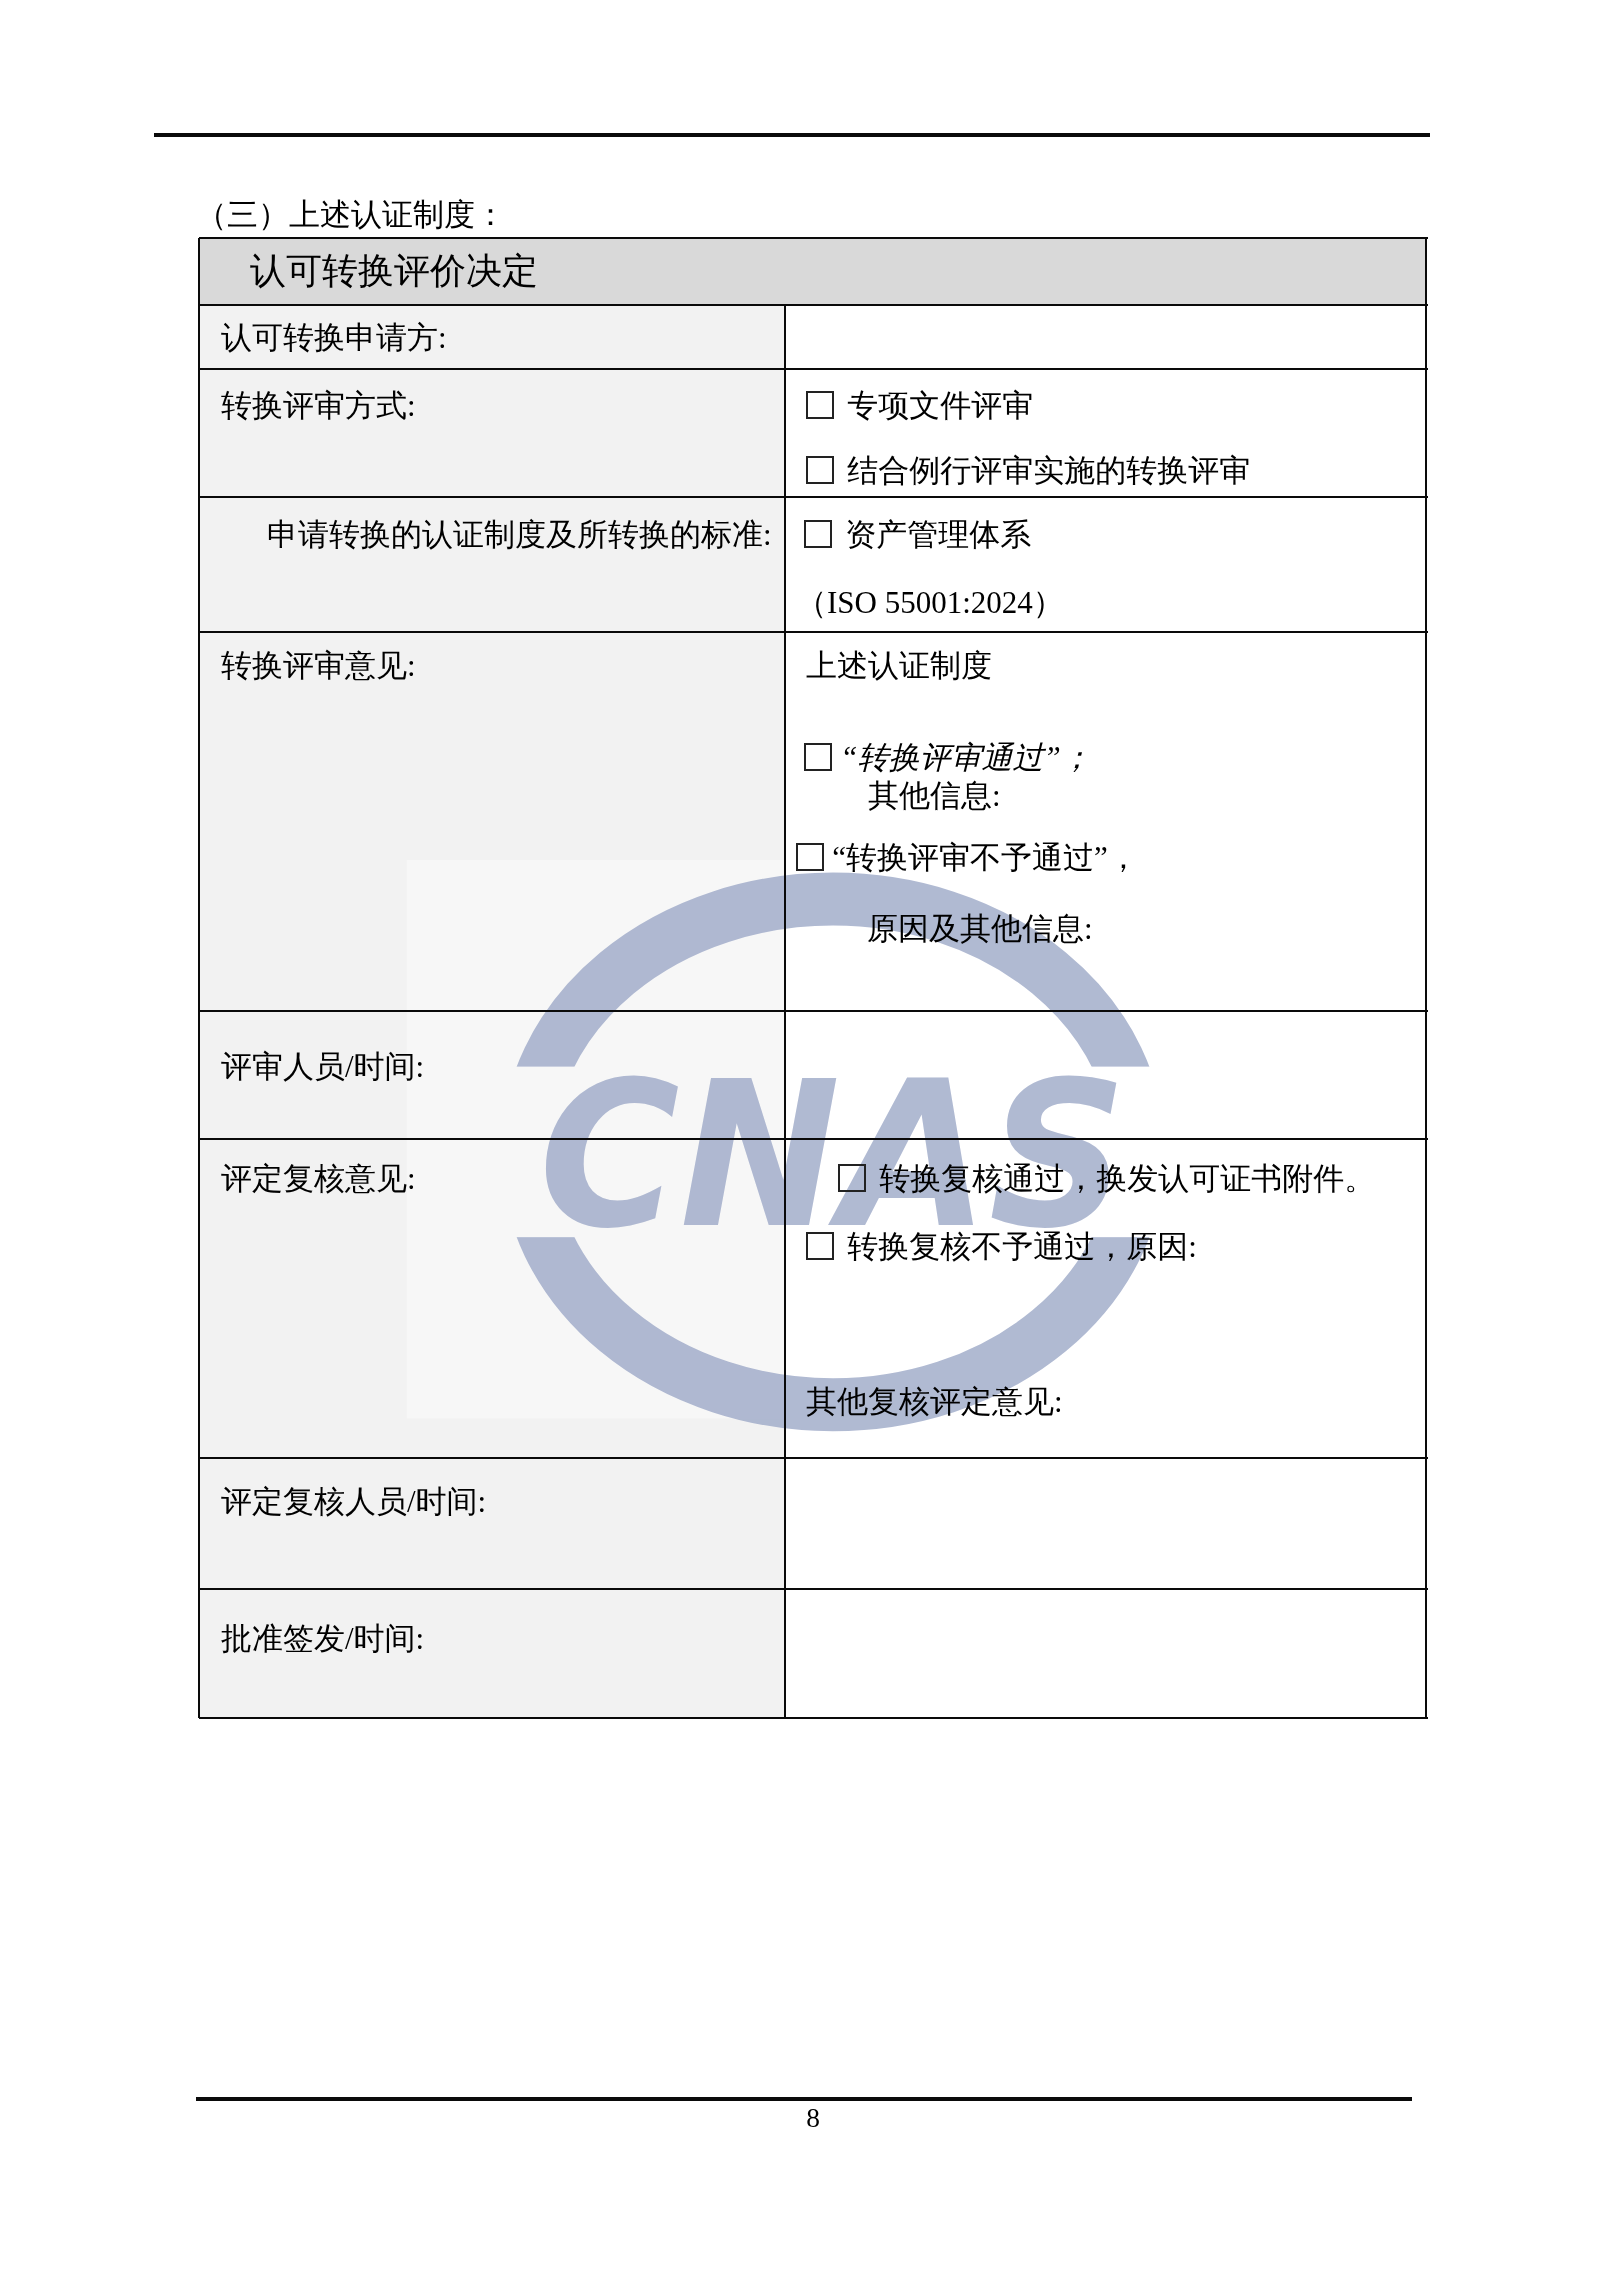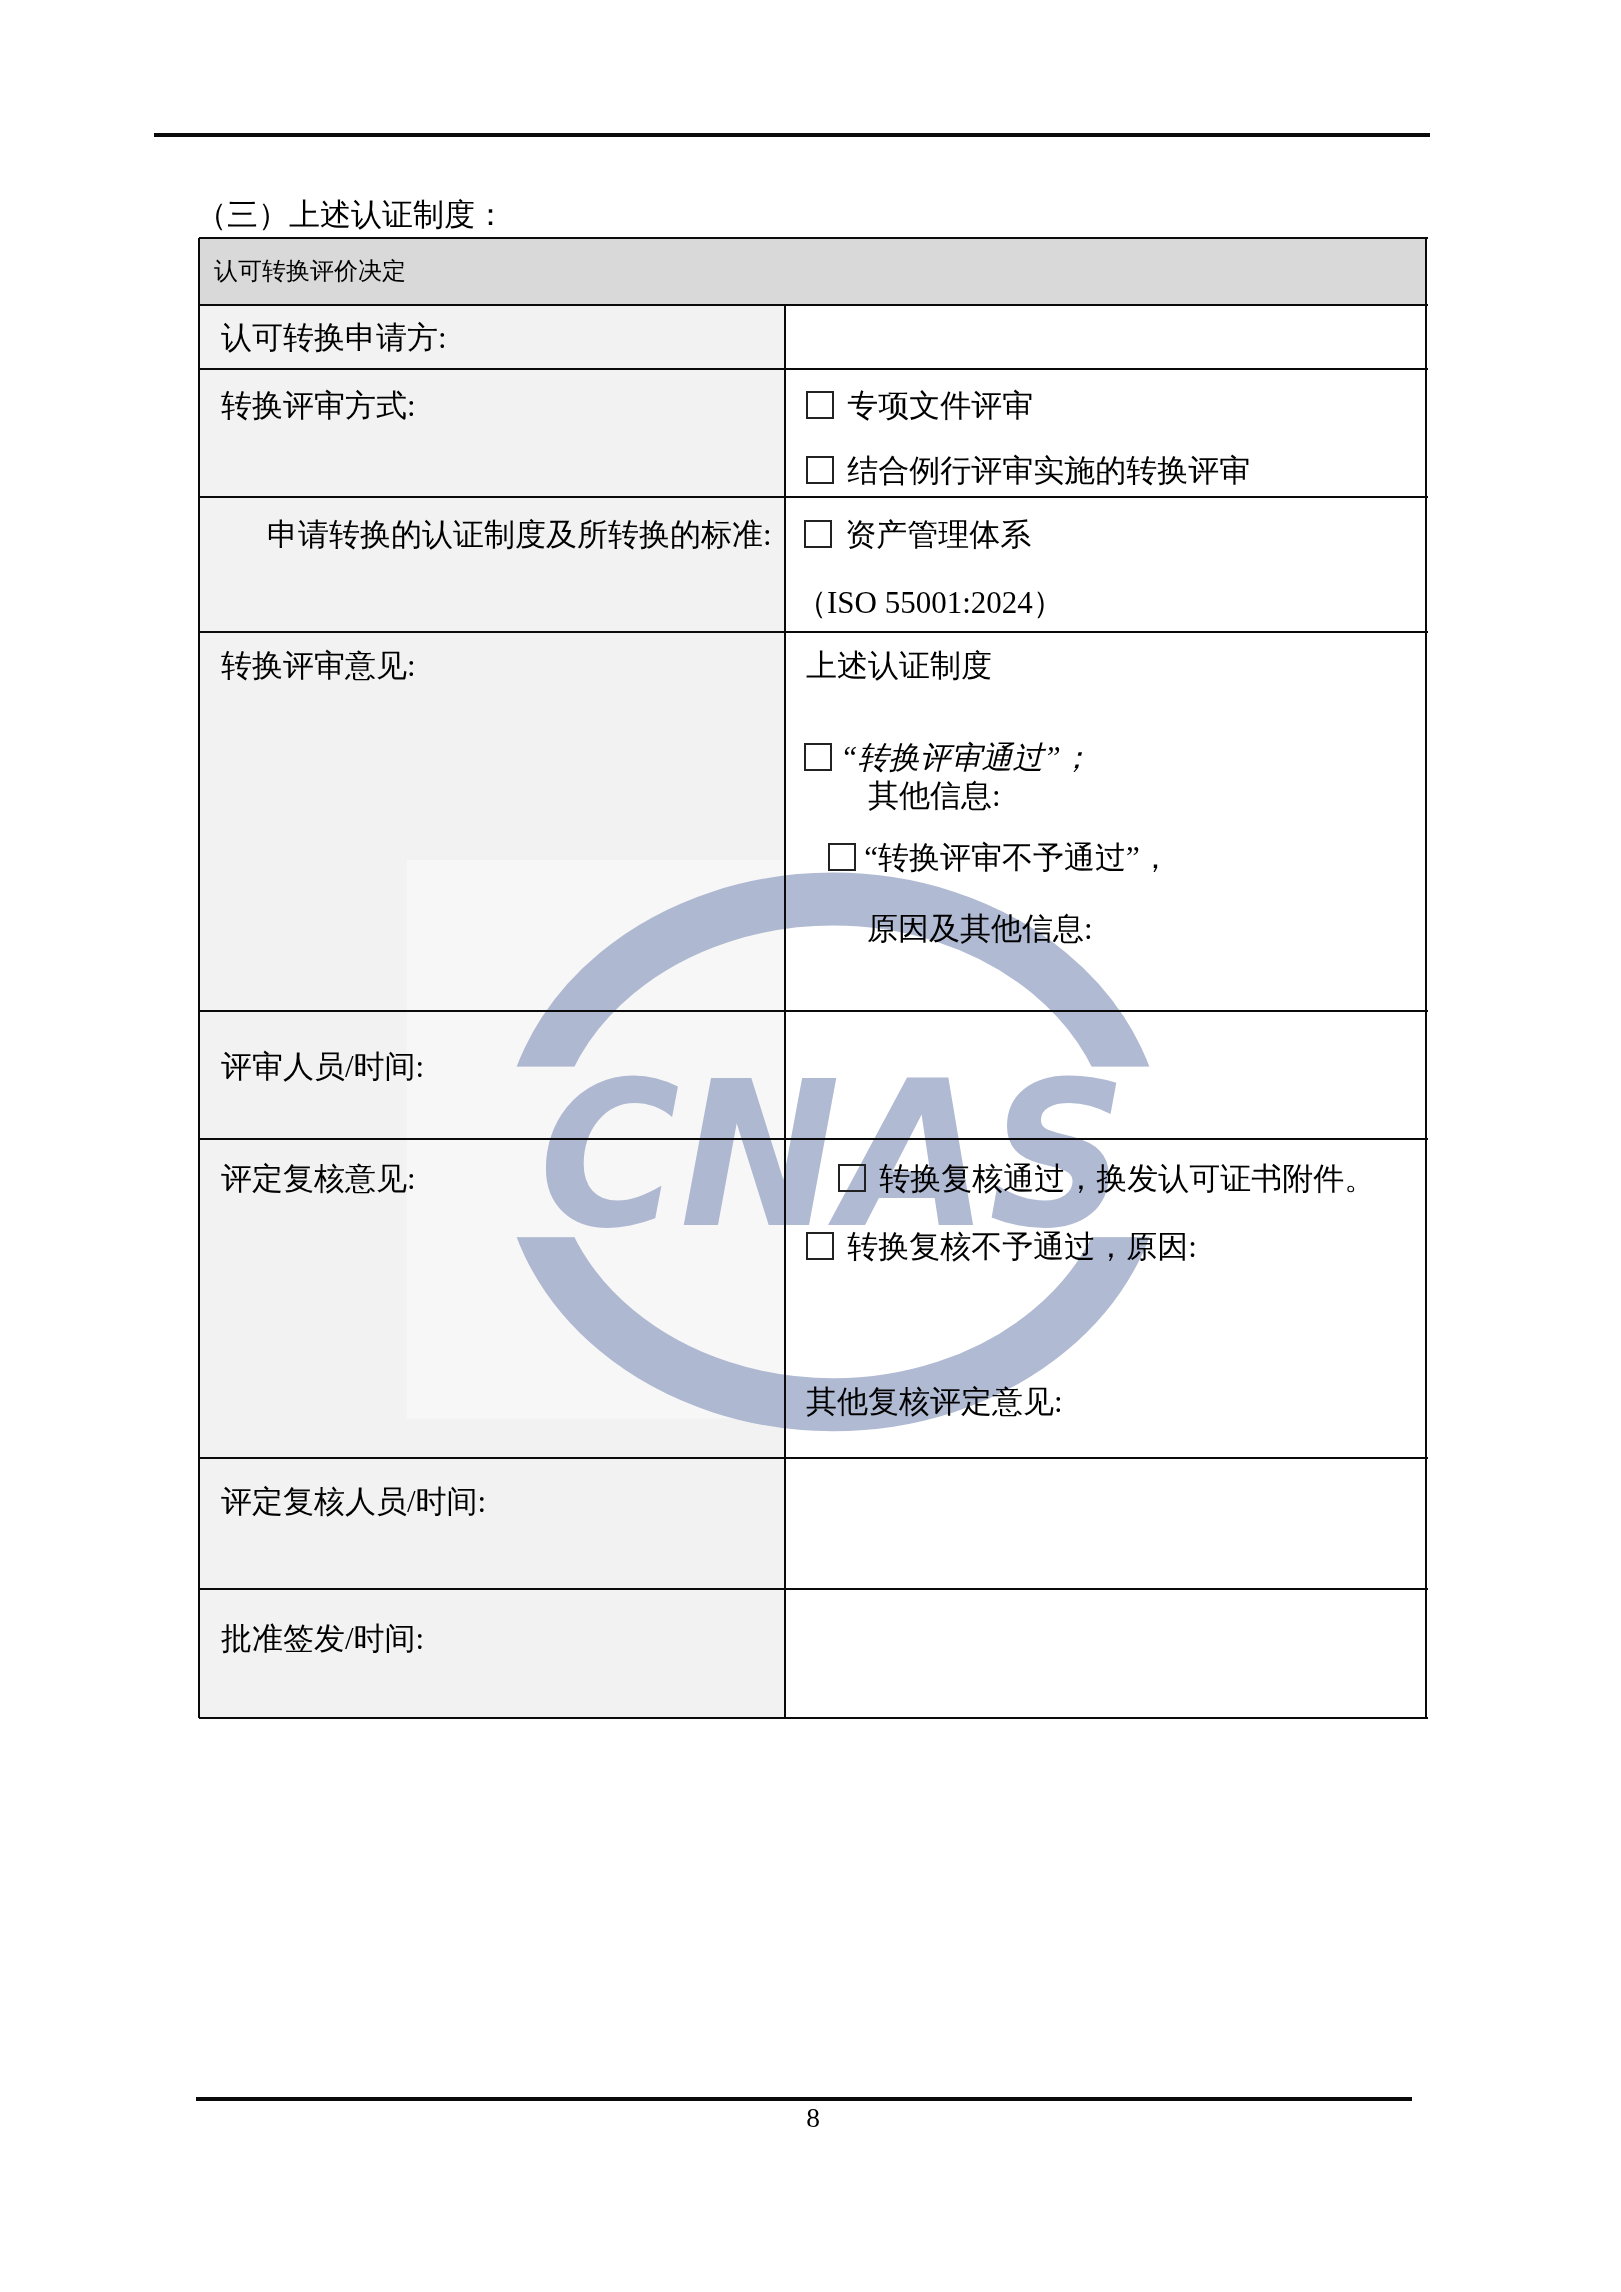--- a/index.html
+++ b/index.html
@@ -10,21 +10,21 @@
   }
   .bg   { position:absolute; z-index:0; }
   .wm   { position:absolute; left:0; top:0; z-index:1; pointer-events:none; }
   .hline,.vline { position:absolute; background:#0a0a0a; z-index:3; }
   .rule { position:absolute; background:#0a0a0a; z-index:3; }
   .txt  { position:absolute; z-index:4; font-size:31px; line-height:35px; white-space:nowrap; }
   .doc-title {
     font-family:"Liberation Sans","DejaVu Sans",sans-serif;
     font-weight:700; font-size:29px; letter-spacing:1px;
   }
-  .tbl-title { font-size:24px; }
+  .tbl-title { font-size:36px;margin-left:36px; }
   .small { font-size:27.4px; }
   .cb {
     display:inline-block; width:23.5px; height:23.5px;
     border:2.5px solid #222; background:transparent;
     vertical-align:-2.9px; margin-right:13.7px;
   }
   .cb.tight { margin-right:8.8px; }
   .center { text-align:center; }
 </style>
 </head>
@@ -83,21 +83,21 @@
     <span class="cb"></span><span>资产管理体系</span>
   </div>
   <div class="txt" style="left:796px; top:585px;">（ISO 55001:2024）</div>
 
   <div class="txt" style="left:221px; top:648px;">转换评审意见:</div>
   <div class="txt" style="left:806px; top:648px;">上述认证制度</div>
   <div class="txt" style="left:804px; top:740px;font-style:italic;">
     <span class="cb tight"></span><span>“转换评审通过”；</span>
   </div>
   <div class="txt" style="left:868px; top:778px;">其他信息:</div>
-  <div class="txt" style="left:828px; top:840px;">
+  <div class="txt" style="left:796px; top:840px;">
     <span class="cb tight"></span><span>“转换评审不予通过”，</span>
   </div>
   <div class="txt" style="left:867px; top:911px;">原因及其他信息:</div>
 
   <div class="txt" style="left:221px; top:1049px;">评审人员/时间:</div>
 
   <div class="txt" style="left:221px; top:1161px;">评定复核意见:</div>
   <div class="txt" style="left:806px; top:1161px;padding-left:32px;">
     <span class="cb"></span><span>转换复核通过，换发认可证书附件。</span>
   </div>

